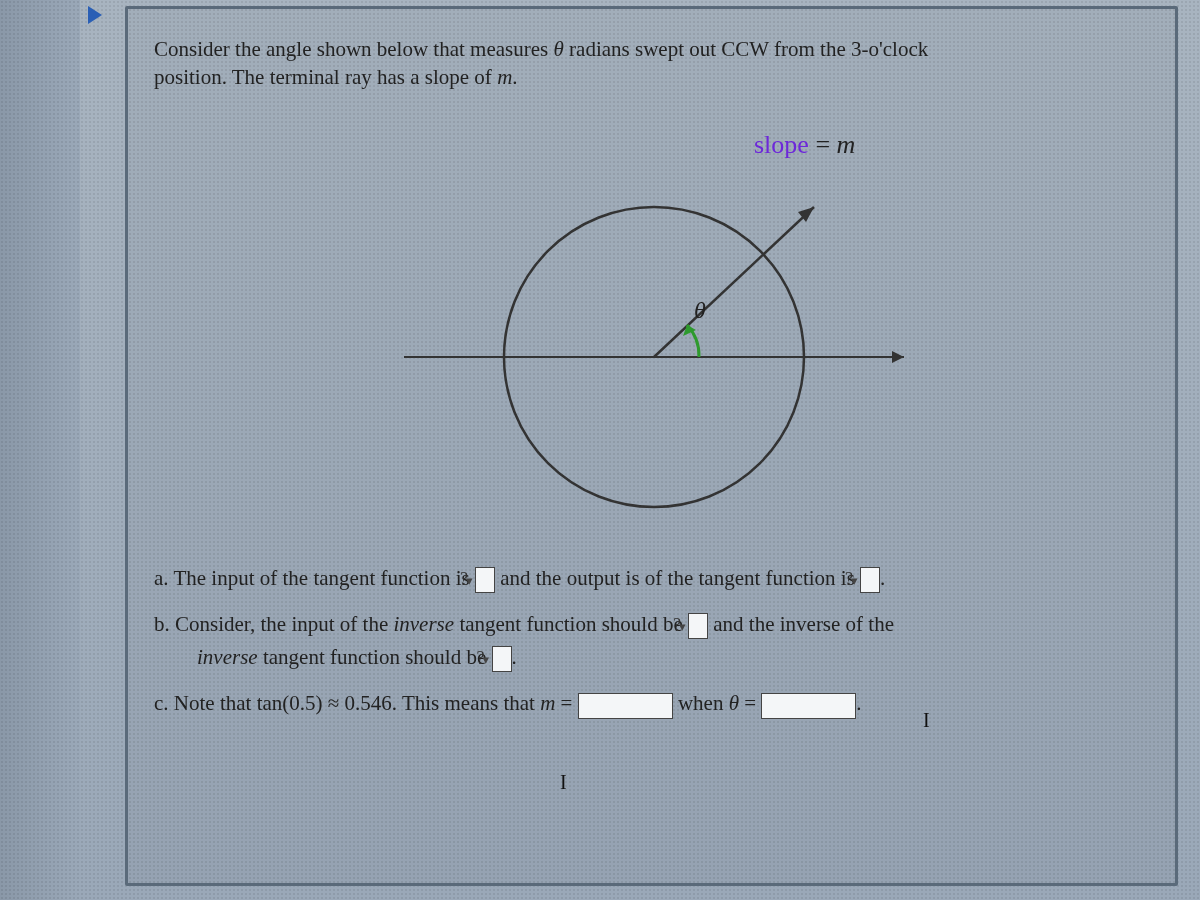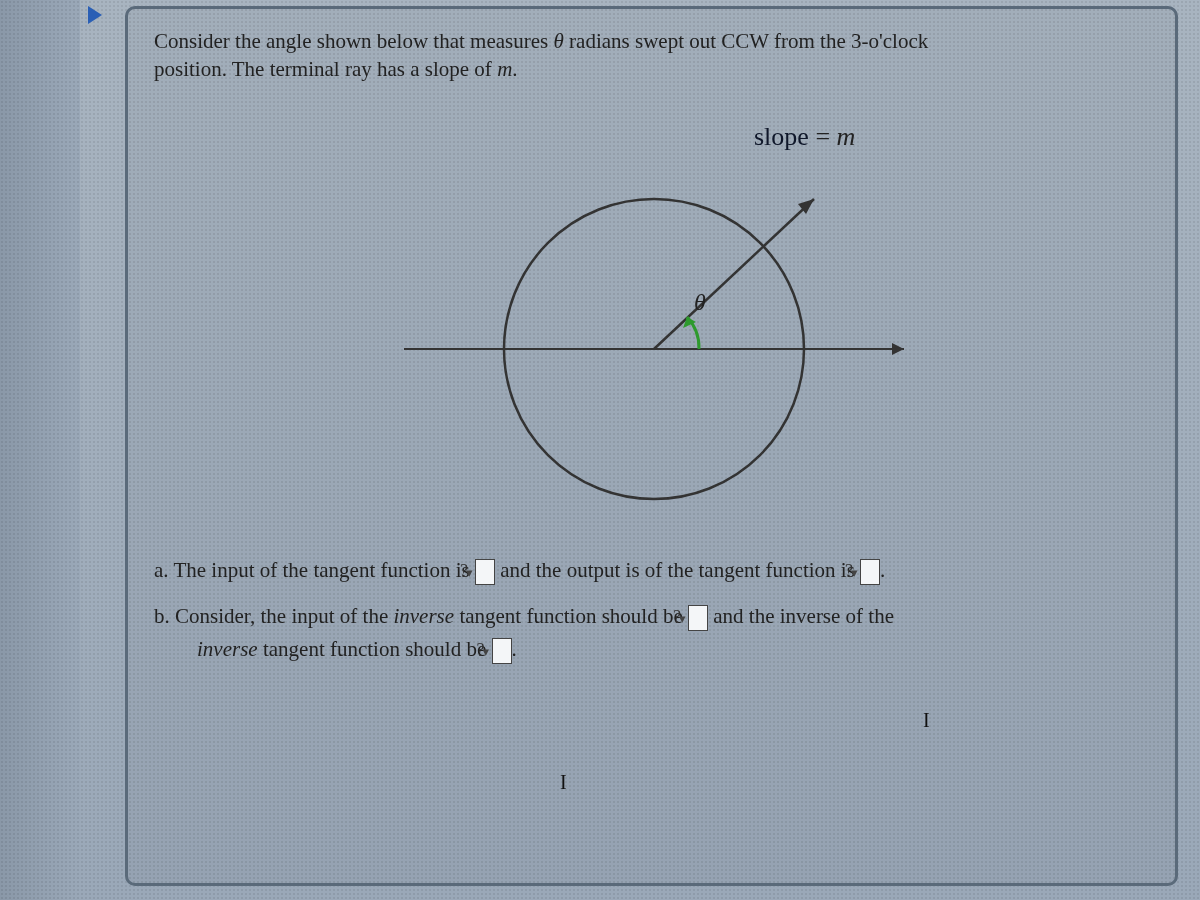--- a/index.html
+++ b/index.html
@@ -28,22 +28,22 @@
     border-bottom: 9px solid transparent;
   }
   .panel {
     position: absolute;
     top: 6px;
     left: 125px;
     right: 22px;
     bottom: 14px;
     background: rgba(0,0,0,0.03);
     border: 3px solid #5a6a7a;
-    border-radius: 10px;
-    padding: 18px 26px 22px 26px;
+    border-radius: 2px;
+    padding: 26px 26px 22px 26px;
   }
   .prompt {
     font-size: 21px;
     color: #222;
     line-height: 1.35;
   }
   .italic { font-style: italic; }
   .diagram-wrap {
     position: relative;
     width: 100%;
@@ -132,21 +132,21 @@
 
 <div class="panel">
 
   <p class="prompt">
     <span>Consider the angle shown below that measures </span><span class="italic">θ</span><span> radians swept out CCW from the 3-o'clock</span><br>
     <span>position. The terminal ray has a slope of </span><span class="italic">m</span><span>.</span>
   </p>
 
   <div class="diagram-wrap">
     <div class="slope-label">
-      <span style="color:#0f172a">slope</span><span style="color:#222"> = </span><span class="italic" style="color:#222">m</span>
+      <span style="color:#6d28d9">slope</span><span style="color:#222"> = </span><span class="italic" style="color:#222">m</span>
     </div>
 
     <svg class="diagram" width="560" height="410">
       <line x1="30" y1="205" x2="530" y2="205" stroke="#333" stroke-width="2"></line>
       <polygon points="530,205 518,199 518,211" fill="#333"></polygon>
       <circle cx="280" cy="205" r="150" fill="none" stroke="#333" stroke-width="2.5"></circle>
       <line x1="280" y1="205" x2="440" y2="55" stroke="#333" stroke-width="2.5"></line>
       <polygon points="440,55 424,60 432,70" fill="#333"></polygon>
       <path d="M 325 205 A 45 45 0 0 0 313 173" fill="none" stroke="#2e9a2e" stroke-width="3"></path>
       <polygon points="313,173 322,178 309,184" fill="#2e9a2e"></polygon>
@@ -170,18 +170,21 @@
       <span>b.</span><span> Consider, the input of the </span><span class="italic">inverse</span><span> tangent function should be </span><span class="dropdown">
           <span>?</span>
           <span class="chev">▾</span>
         </span><span> and the inverse of the</span><br>
       &nbsp;&nbsp;&nbsp;&nbsp;<span class="italic">inverse</span><span> tangent function should be </span><span class="dropdown">
           <span>?</span>
           <span class="chev">▾</span>
         </span><span>.</span>
     </li>
 
+    <li>
+      <span>c.</span><span> Note that </span><span>tan(0.5) ≈ 0.546</span><span>. This means that </span><span class="italic">m</span><span> = </span><span class="textbox"></span><span> when </span><span class="italic">θ</span><span> = </span><span class="textbox"></span><span>.</span>
+    </li>
 
   </ol>
 
   <span class="cursor-fig" style="top:762px; left:432px;">I</span>
   <span class="cursor-fig" style="top:700px; left:795px;">I</span>
 </div>
 
 </body></html>

